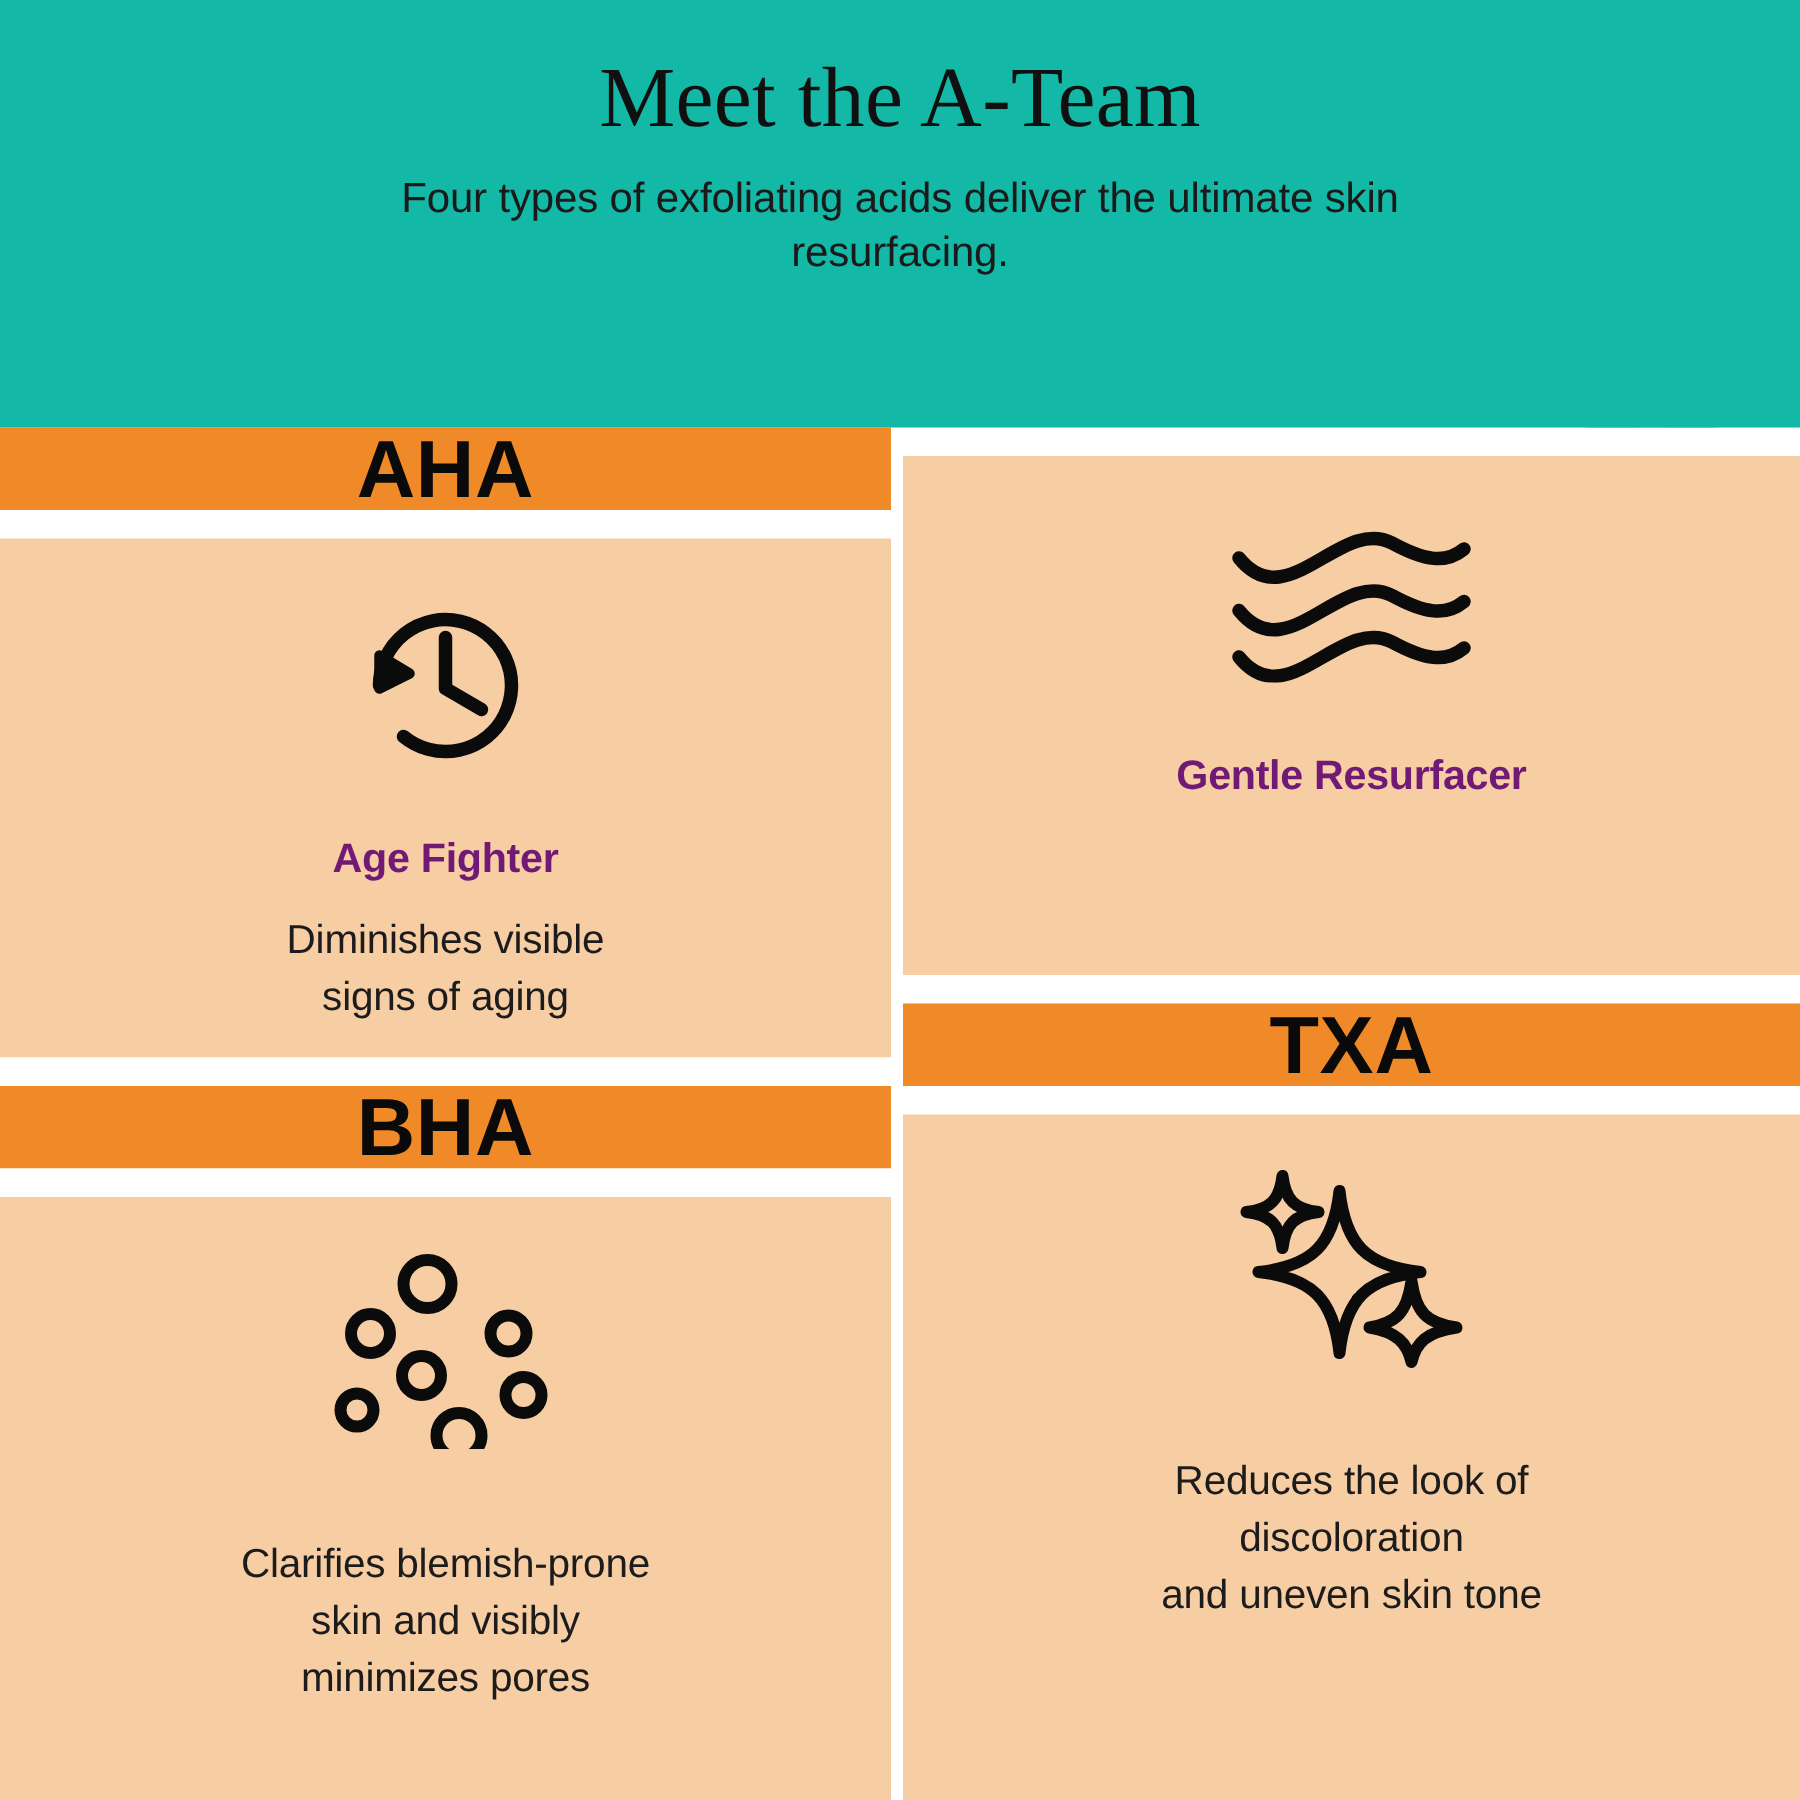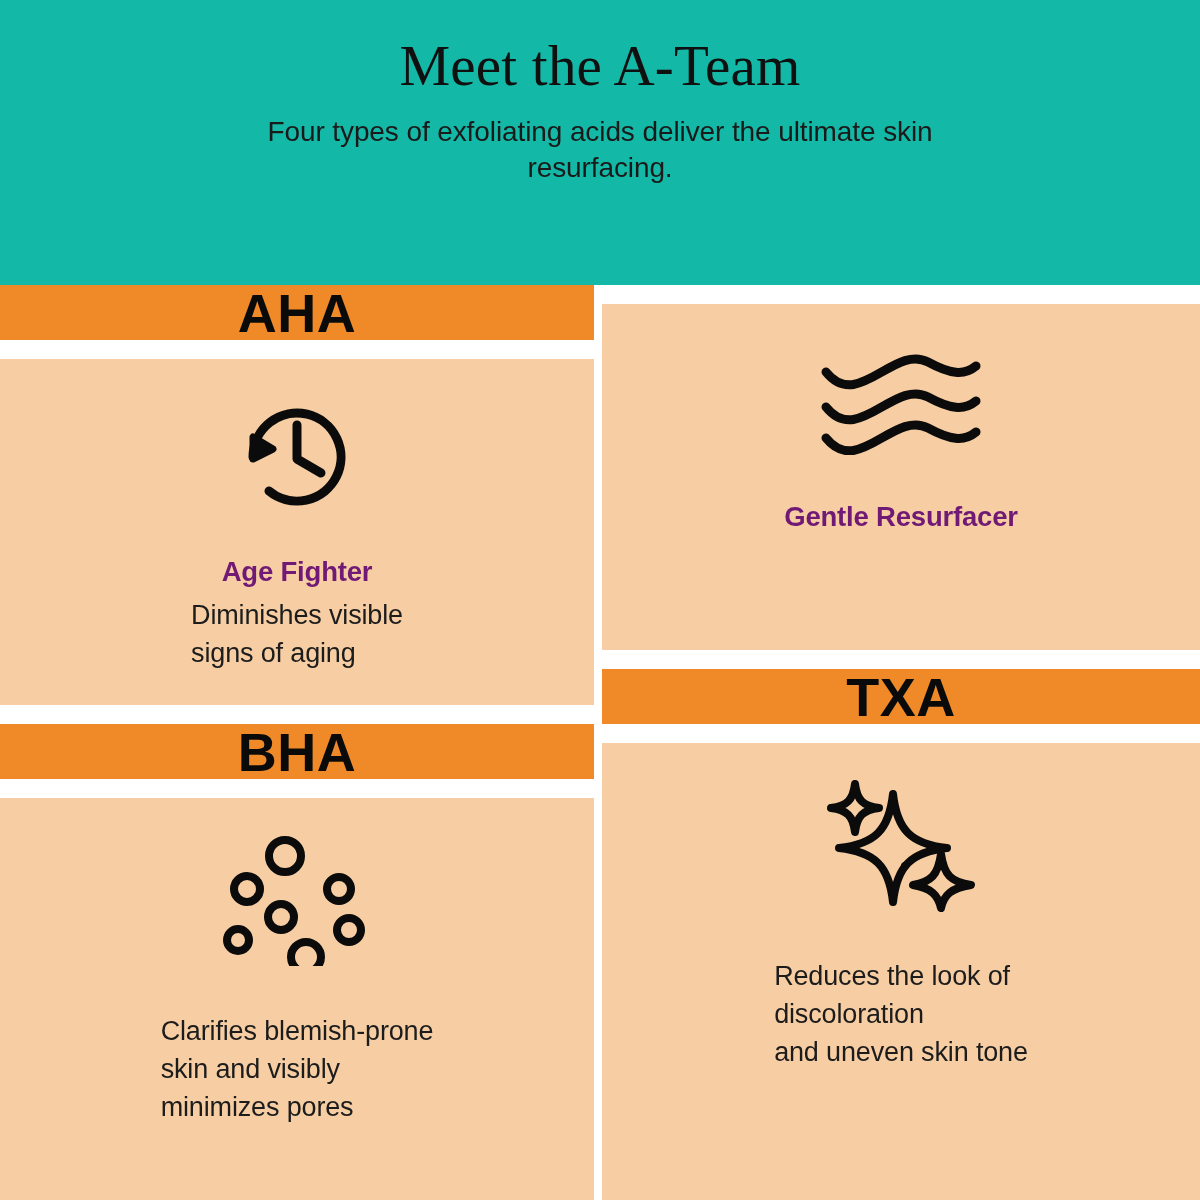--- a/index.html
+++ b/index.html
@@ -144,25 +144,26 @@
 
   .card-title {
     font-size:27.5px;
     font-weight:700;
     color:#701a75;
     line-height:1.2;
     text-align:right;
     letter-spacing:-0.2px;
   }
   .card-desc {
-    margin-top:9px;
+    margin-top:20px;
     font-size:27px;
     font-weight:400;
     color:#1c1c1c;
     line-height:1.40;
+    text-align:center;
     letter-spacing:-0.15px;
     white-space:pre-line;
   }
 
   svg { display:block; }
 </style>
 </head>
 <body>
 
 <div class="dish dish-left">

